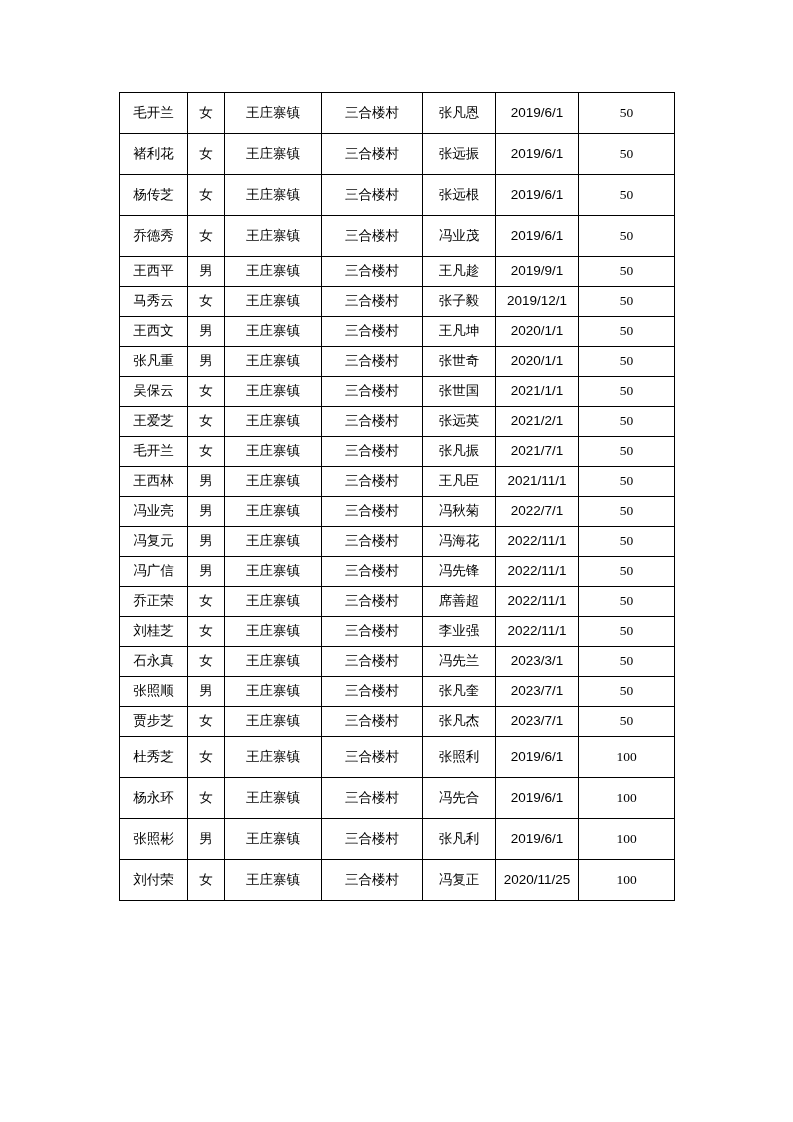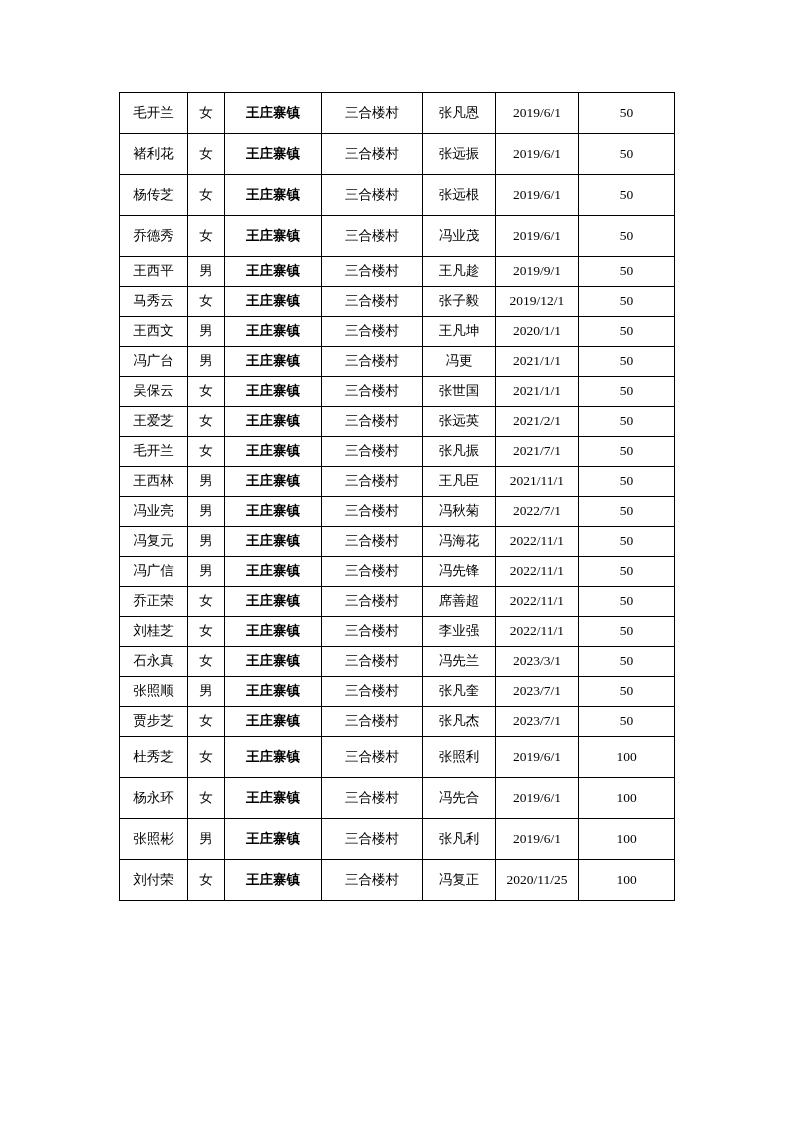--- a/index.html
+++ b/index.html
@@ -45,24 +45,24 @@
   col.c-name   { width: 68px; }
   col.c-sex    { width: 37px; }
   col.c-town   { width: 97px; }
   col.c-village{ width: 101px; }
   col.c-rel    { width: 73px; }
   col.c-date   { width: 83px; }
   col.c-amt    { width: 96px; }
 
   td.name   { font-size: 14px; }
   td.sex    { font-size: 14px; }
-  td.town   { font-size: 13px; font-weight: bold; }
+  td.town   { font-size: 13px; }
   td.village{ font-size: 13px; }
   td.rel    { font-size: 14px; }
-  td.date   { font-size: 13px; font-family: Liberation Serif, serif; }
+  td.date   { font-size: 13px; font-family: Liberation Sans, sans-serif; }
   td.amt    { font-size: 13px; }
 
   
   tr.tall td { height: 40px; }
 </style>
 </head>
 <body>
 
 <div class="page">
   <div class="table-wrap">
@@ -134,26 +134,26 @@
           <tr>
             <td class="name">王西文</td>
             <td class="sex">男</td>
             <td class="town">王庄寨镇</td>
             <td class="village">三合楼村</td>
             <td class="rel">王凡坤</td>
             <td class="date">2020/1/1</td>
             <td class="amt">50</td>
           </tr>
           <tr>
-            <td class="name">冯广台</td>
-            <td class="sex">男</td>
-            <td class="town">王庄寨镇</td>
-            <td class="village">三合楼村</td>
-            <td class="rel">冯更</td>
-            <td class="date">2021/1/1</td>
+            <td class="name">张凡重</td>
+            <td class="sex">男</td>
+            <td class="town">王庄寨镇</td>
+            <td class="village">三合楼村</td>
+            <td class="rel">张世奇</td>
+            <td class="date">2020/1/1</td>
             <td class="amt">50</td>
           </tr>
           <tr>
             <td class="name">吴保云</td>
             <td class="sex">女</td>
             <td class="town">王庄寨镇</td>
             <td class="village">三合楼村</td>
             <td class="rel">张世国</td>
             <td class="date">2021/1/1</td>
             <td class="amt">50</td>

